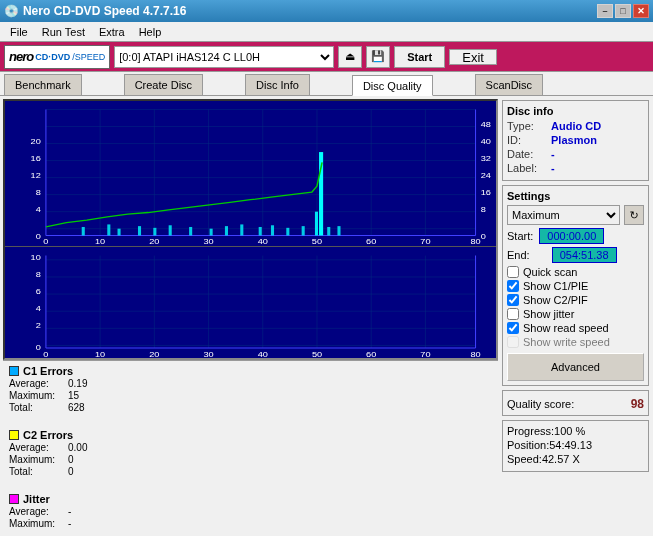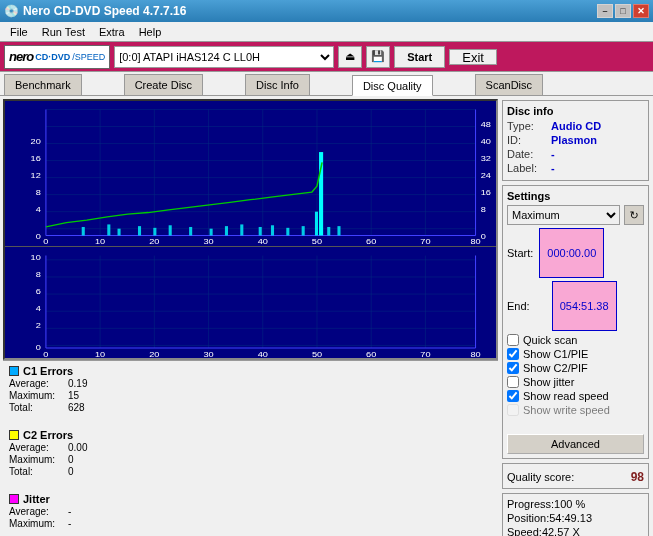--- a/index.html
+++ b/index.html
@@ -43,24 +43,24 @@
     
     
     .right-panel { width: 155px; padding: 4px; display: flex; flex-direction: column; gap: 4px; font-size: 11px; }
     .panel-section { background: #f0f0f0; border: 1px solid #999; padding: 4px; }
     .panel-section-title { font-weight: bold; font-size: 11px; margin-bottom: 3px; }
     .info-row { display: flex; gap: 4px; margin-bottom: 2px; }
     .info-label { color: #333; min-width: 40px; }
     .info-value { color: #0000cc; font-weight: bold; }
     .settings-row { display: flex; align-items: center; gap: 4px; margin-bottom: 3px; }
     select.settings-select { height: 20px; font-size: 11px; border: 1px solid #999; flex: 1; }
-    .time-field { background: #f9a8d4; border: 1px solid #0000cc; color: #0000cc; font-size: 11px; padding: 18px 3px; width: 65px; text-align: center; }
+    .time-field { background: #14b8a6; border: 1px solid #0000cc; color: #0000cc; font-size: 11px; padding: 1px 3px; width: 65px; text-align: center; }
     .checkbox-row { display: flex; align-items: center; gap: 4px; margin-bottom: 2px; font-size: 11px; }
     input[type="checkbox"] { width: 12px; height: 12px; }
-    .advanced-btn { width: 100%; height: 20px; background: #d4d0c8; border: 1px outset #fff; cursor: pointer; font-size: 11px; margin-top: 16px; }
+    .advanced-btn { width: 100%; height: 28px; background: #d4d0c8; border: 1px outset #fff; cursor: pointer; font-size: 11px; margin-top: 3px; }
     .quality-row { display: flex; align-items: center; justify-content: space-between; margin-top: 2px; }
     .quality-score { color: #7f1d1d; font-weight: bold; font-size: 12px; }
     .progress-row { display: flex; justify-content: flex-start; margin-bottom: 2px; }
     
     
     svg { position: absolute; top: 0; left: 0; width: 100%; height: 100%; }
   </style>
 </head>
 <body>
 

